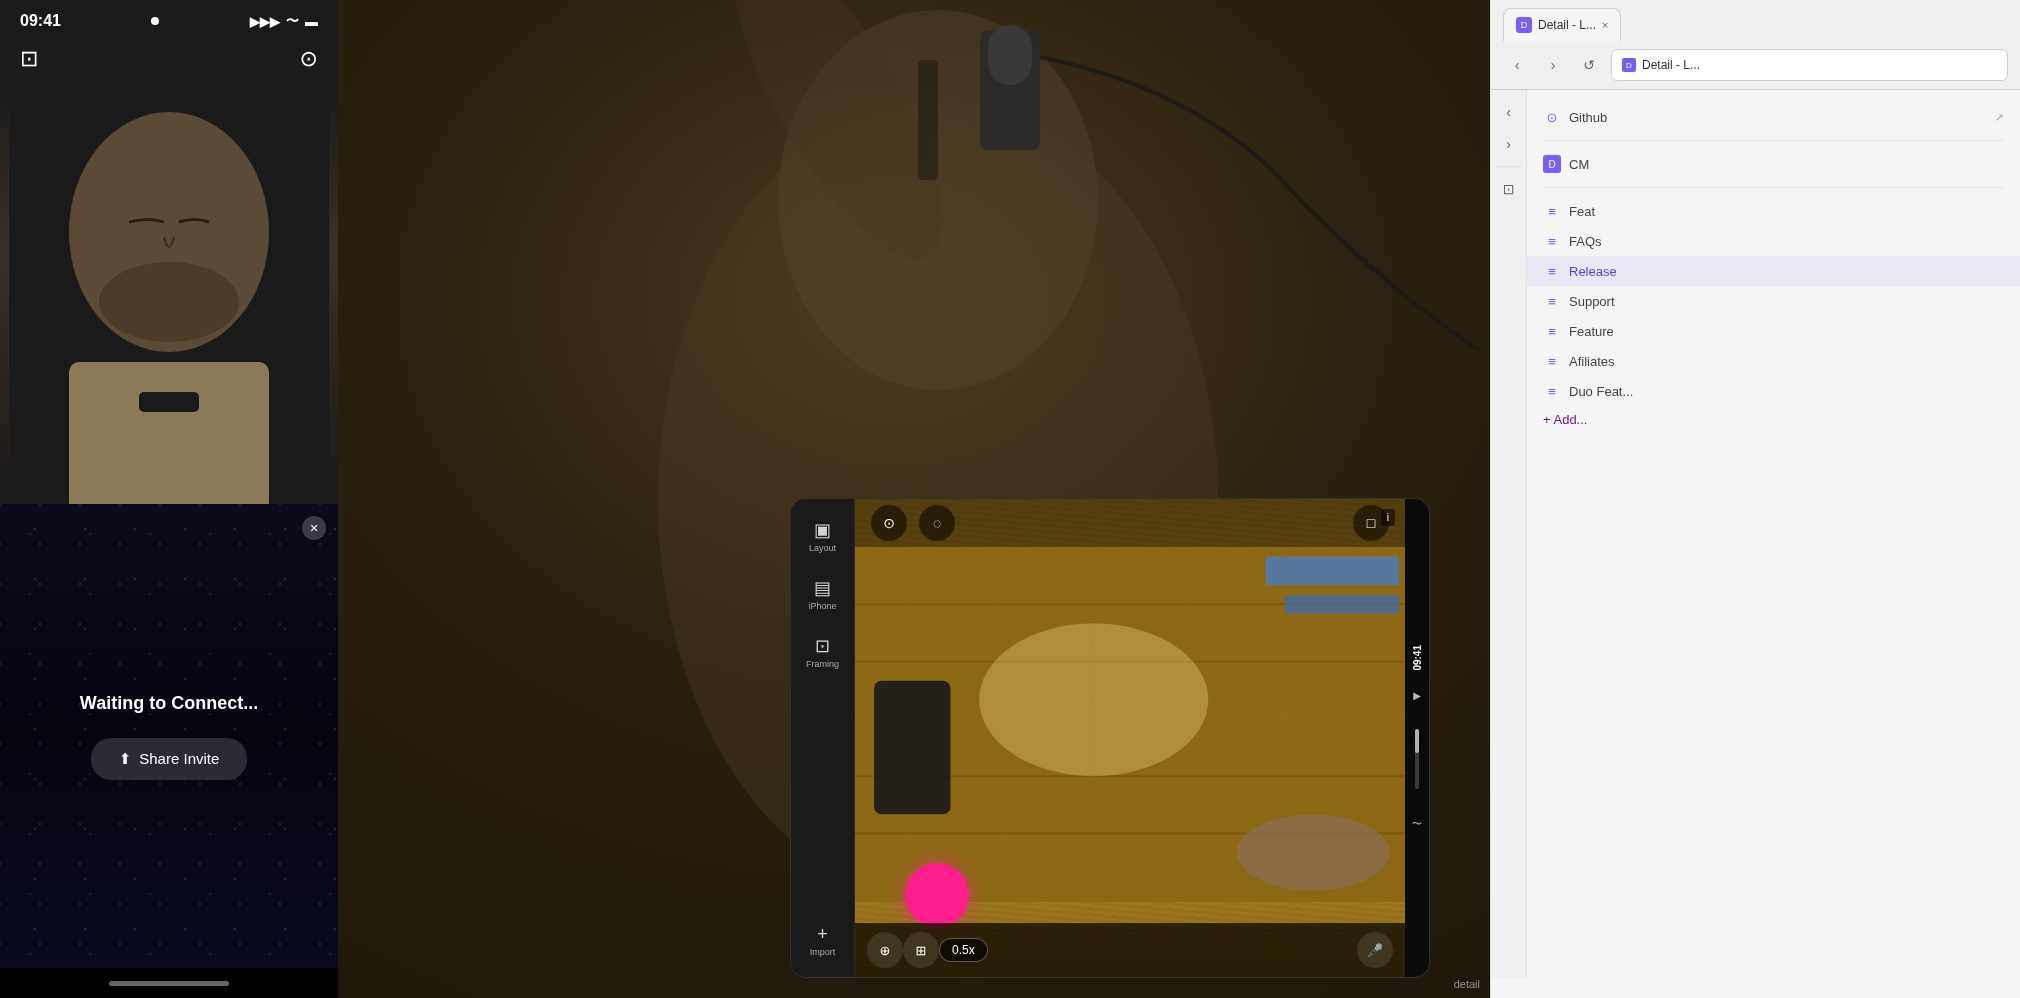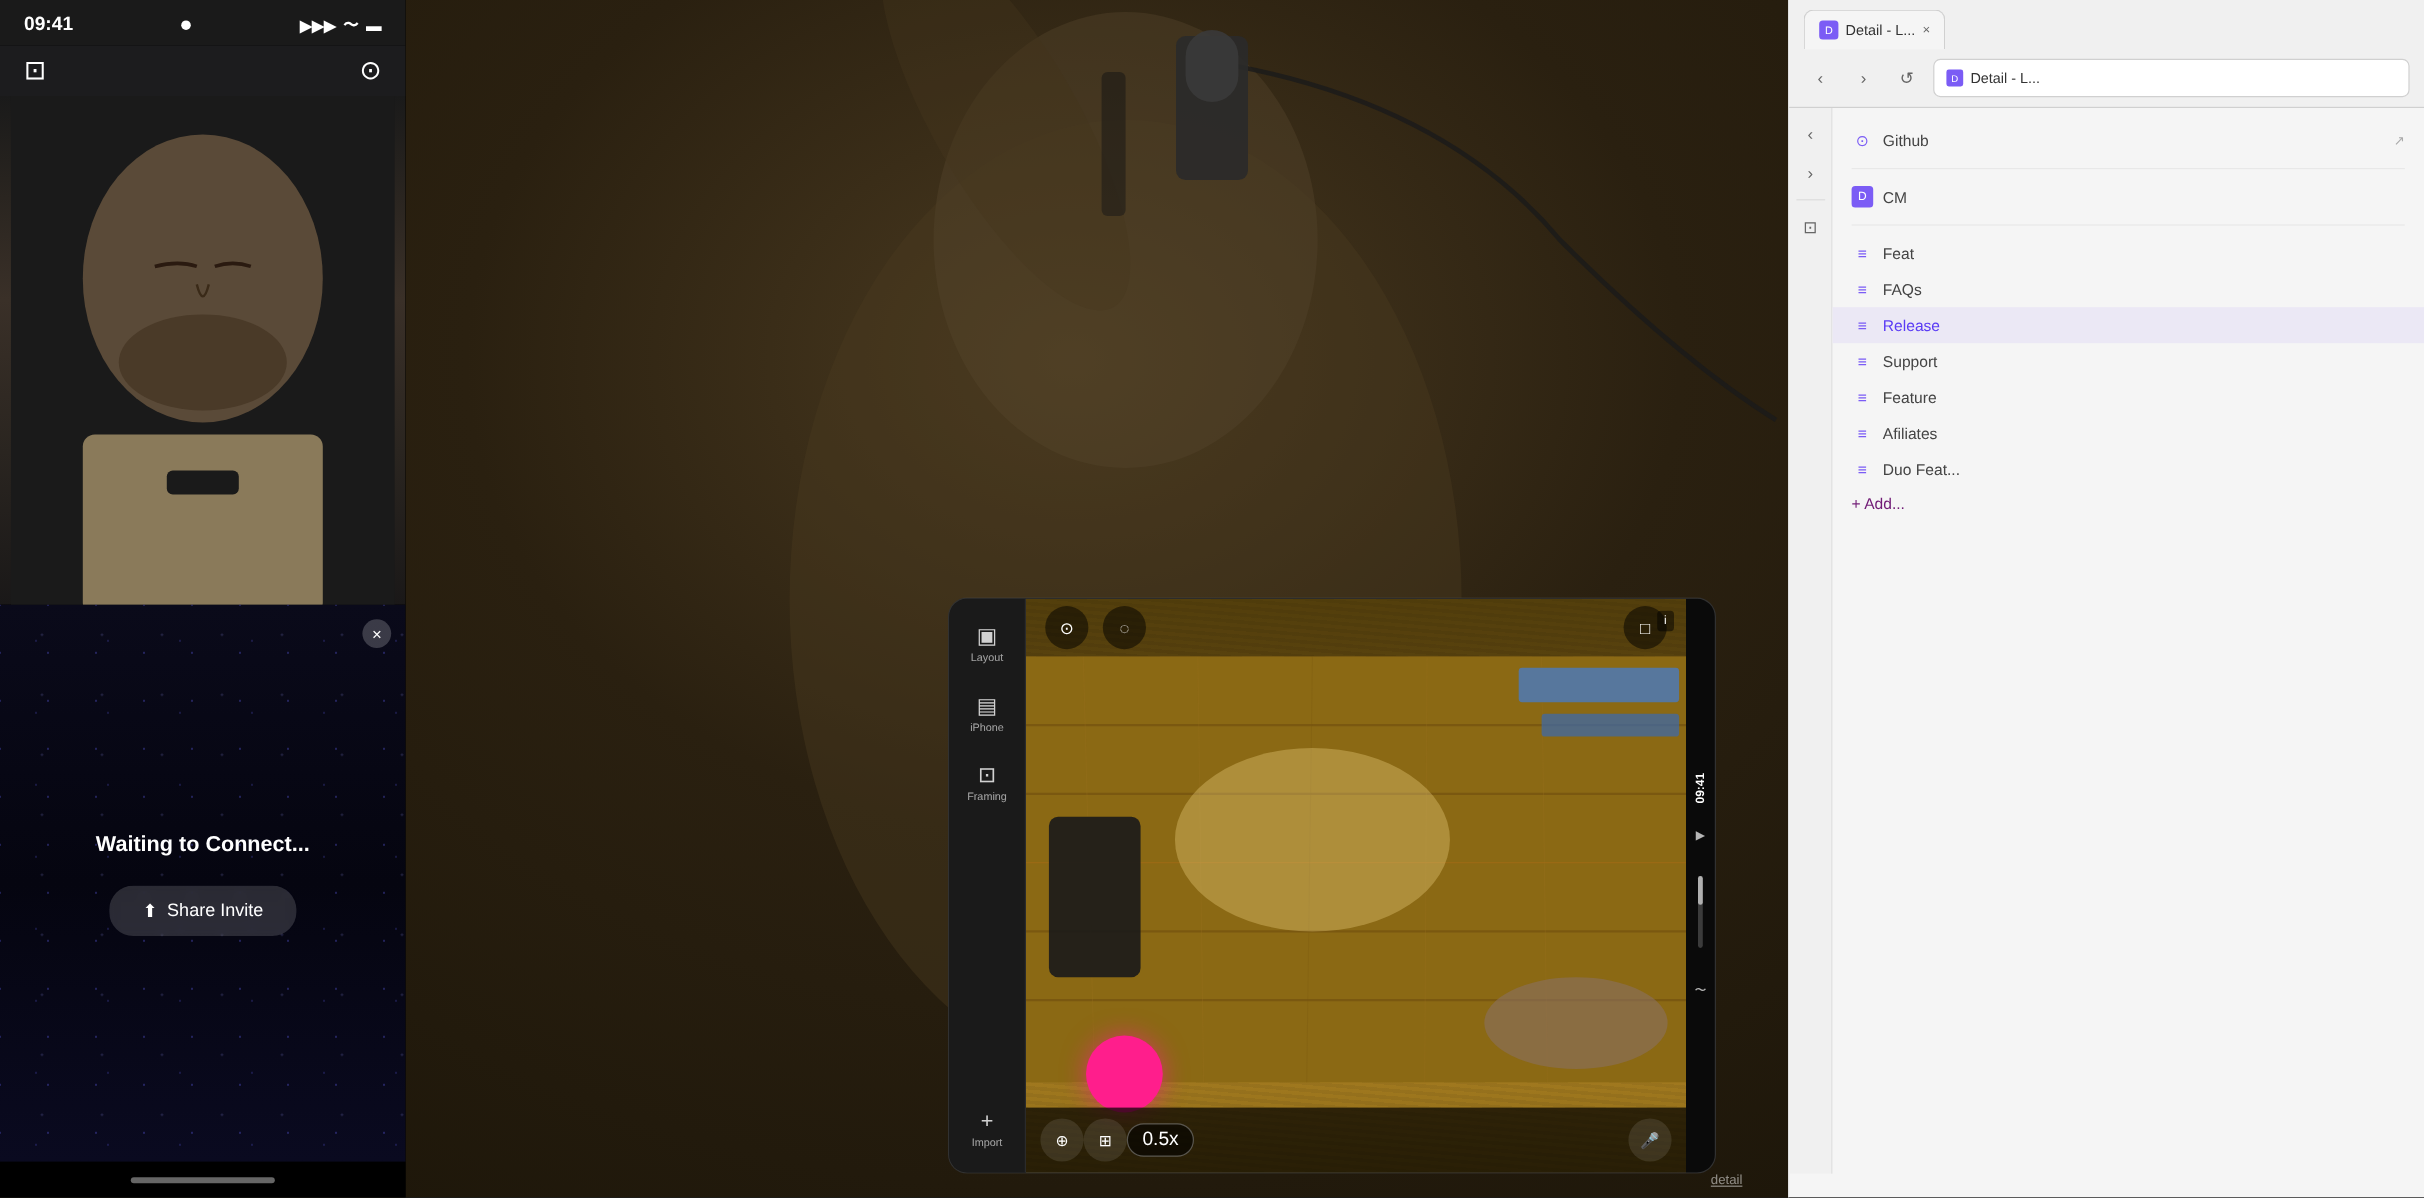--- a/index.html
+++ b/index.html
@@ -366,21 +366,21 @@
       font-size: 13px;
       cursor: pointer;
     }
 
     .zoom-btn {
       background: rgba(0,0,0,0.6);
       border: 1px solid rgba(255,255,255,0.3);
       border-radius: 16px;
       padding: 4px 12px;
       color: white;
-      font-size: 16px;
+      font-size: 12px;
       font-weight: 500;
     }
 
     
     .right-sidebar {
       position: absolute;
       top: 0;
       right: 0;
       width: 530px;
       height: 998px;
@@ -578,24 +578,23 @@
 
     .tablet-right-control {
       color: rgba(255,255,255,0.7);
       font-size: 10px;
     }
 
     
     .bottom-label {
       position: absolute;
       bottom: 8px;
-      right: 568px;
+      right: 540px;
       color: rgba(255,255,255,0.5);
       font-size: 11px;
-      text-decoration: underline;
     }
 
     @keyframes spin {
       to { transform: rotate(360deg); }
     }
 
     .teal-accent {
       position: absolute;
       top: 0;
       left: 1490px;

